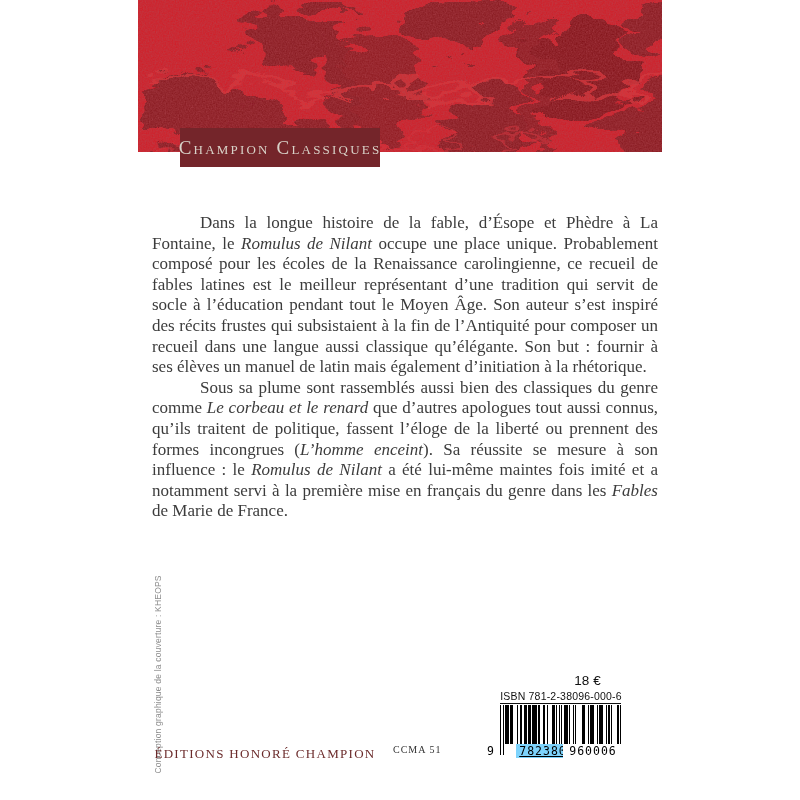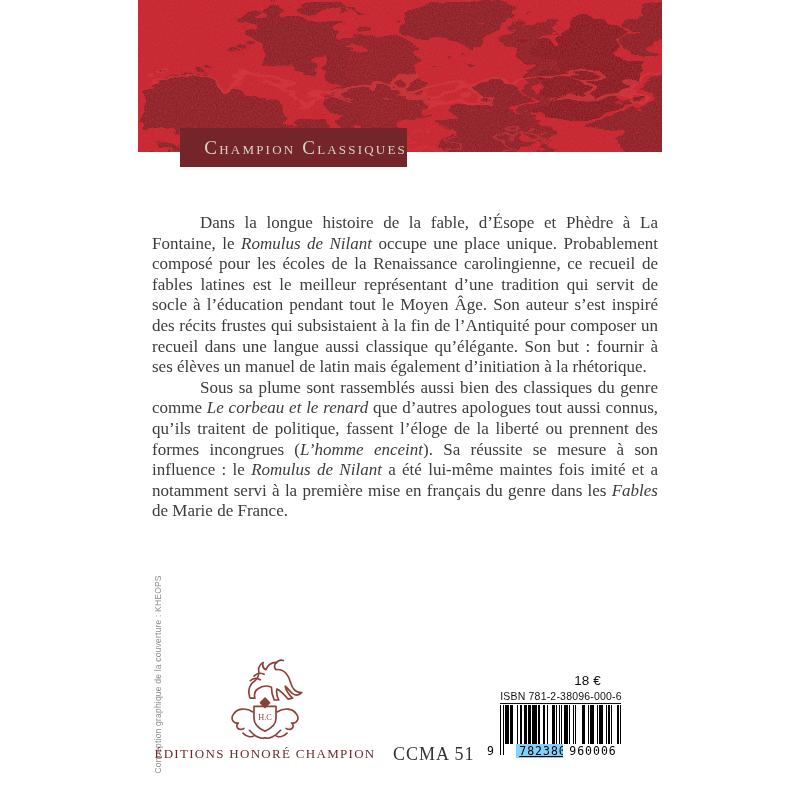--- a/index.html
+++ b/index.html
@@ -7,22 +7,22 @@
     width:800px;height:800px;background:#ffffff;position:relative;overflow:hidden;
     font-family:"Liberation Serif",serif;
   }
   .cover{position:absolute;inset:0;}
 
   
   .marble{position:absolute;left:138px;top:0;width:524px;height:152px;}
 
   
   .series-box{
-    position:absolute;left:180px;top:128px;width:227px;height:39px;
-    background:#74252a;display:flex;align-items:center;justify-content:flex-end;
+    position:absolute;left:180px;top:128px;width:200px;height:39px;
+    background:#74252a;display:flex;align-items:center;justify-content:center;
   }
   .series-box span{
     font-variant:small-caps;font-size:19px;letter-spacing:2.2px;color:#d8d2c8;
     white-space:nowrap;
   }
 
   
   .blurb{
     position:absolute;left:152px;top:213px;width:506px;
     color:#3c3c3c;font-size:17px;line-height:20.6px;text-align:justify;
@@ -38,21 +38,21 @@
     letter-spacing:0.2px;text-align:center;white-space:nowrap;
   }
 
   
   .logo{position:absolute;left:219px;top:655px;width:92px;height:90px;}
   .publisher{
     position:absolute;left:140px;top:746px;width:250px;text-align:center;
     font-size:13px;letter-spacing:1.3px;color:#6b2b2b;white-space:nowrap;
   }
   .ccma{
-    position:absolute;left:393px;top:744px;font-size:18px;color:#333333;
+    position:absolute;left:393px;top:744px;font-size:10px;color:#333333;
     letter-spacing:1px;white-space:nowrap;
   }
 
   
   .price{
     position:absolute;left:555px;top:673px;width:65px;text-align:center;
     font-family:"Liberation Sans",sans-serif;font-size:13.5px;color:#111111;
   }
   .isbn{
     position:absolute;left:498px;top:690px;width:126px;text-align:center;
@@ -112,42 +112,20 @@
     <span>Champion Classiques</span>
   </div>
 
   <div class="blurb">
       <p><span>Dans la longue histoire de la fable, d’Ésope et Phèdre à La Fontaine, le </span><i>Romulus de Nilant</i><span> occupe une place unique. Probablement composé pour les écoles de la Renaissance carolingienne, ce recueil de fables latines est le meilleur représentant d’une tradition qui servit de socle à l’éducation pendant tout le Moyen Âge. Son auteur s’est inspiré des récits frustes qui subsistaient à la fin de l’Antiquité pour composer un recueil dans une langue aussi classique qu’élégante. Son but : fournir à ses élèves un manuel de latin mais également d’initiation à la rhétorique.</span></p>
       <p><span>Sous sa plume sont rassemblés aussi bien des classiques du genre comme </span><i>Le corbeau et le renard</i><span> que d’autres apologues tout aussi connus, qu’ils traitent de politique, fassent l’éloge de la liberté ou prennent des formes incongrues (</span><i>L’homme enceint</i><span>). Sa réussite se mesure à son influence : le </span><i>Romulus de Nilant</i><span> a été lui-même maintes fois imité et a notamment servi à la première mise en français du genre dans les </span><i>Fables</i><span> de Marie de France.</span></p>
     </div>
 
   <div class="credit">Conception graphique de la couverture : KHEOPS</div>
 
-  <div class="logo">
-    <svg width="92" height="90" viewBox="0 0 100 98">
-      <g stroke="#8d3f39" fill="none" stroke-width="1.8" stroke-linecap="round" stroke-linejoin="round">
-
-        <path d="M33,44 C31,38 34,31 39,28 C42,26 44,21 43,16 C43,13 45,10 48,8 C47,12 48,15 51,16 C53,11 57,8 62,8 C60,11 60,14 62,16 C67,15 72,18 75,23 C78,28 78,34 82,38 C84,40 87,41 90,41 C87,44 83,44 80,42 C77,40 75,36 72,34 C73,39 76,43 80,47 L75,48 C71,43 67,39 63,37 C62,41 63,45 65,49 L60,49 C58,44 57,39 57,35 C52,33 46,34 42,37 C39,39 38,43 39,47 L34,47 C33,46 33,45 33,44 Z"></path>
-        <path d="M45,27 C41,25 37,25 34,28"></path>
-        <path d="M49,21 C45,19 41,20 38,23"></path>
-        <path d="M62,9 C64,6 67,5 70,6"></path>
-
-        <path d="M50,47 L55,52 L50,57 L45,52 Z" fill="#8d3f39"></path>
-
-        <path d="M38,56 L62,56 L62,69 C62,76 57,80 50,83 C43,80 38,76 38,69 Z"></path>
-
-        <path d="M37,62 C29,57 20,58 16,64 C12,69 15,75 21,74 C17,78 21,83 27,80"></path>
-        <path d="M63,62 C71,57 80,58 84,64 C88,69 85,75 79,74 C83,78 79,83 73,80"></path>
-        <path d="M33,82 C39,89 46,92 50,90 C54,92 61,89 67,82"></path>
-        <path d="M26,85 C30,89 35,90 38,88"></path>
-        <path d="M74,85 C70,89 65,90 62,88"></path>
-      </g>
-      <text x="50" y="71" text-anchor="middle" font-size="9" font-family="Liberation Serif, serif" fill="#8d3f39">H.C</text>
-    </svg>
-  </div>
 
   <div class="publisher">ÉDITIONS HONORÉ CHAMPION</div>
   <div class="ccma">CCMA 51</div>
 
   <div class="price">18 €</div>
   <div class="isbn">ISBN  781-2-38096-000-6</div>
   <div class="isbn-rule"></div>
   <svg class="barcode-svg" width="121" height="51" viewBox="0 0 121 51" shape-rendering="crispEdges">
       <rect x="0.00" y="0" width="1.32" height="50" fill="#000"></rect>
       <rect x="2.55" y="0" width="1.32" height="50" fill="#000"></rect>

